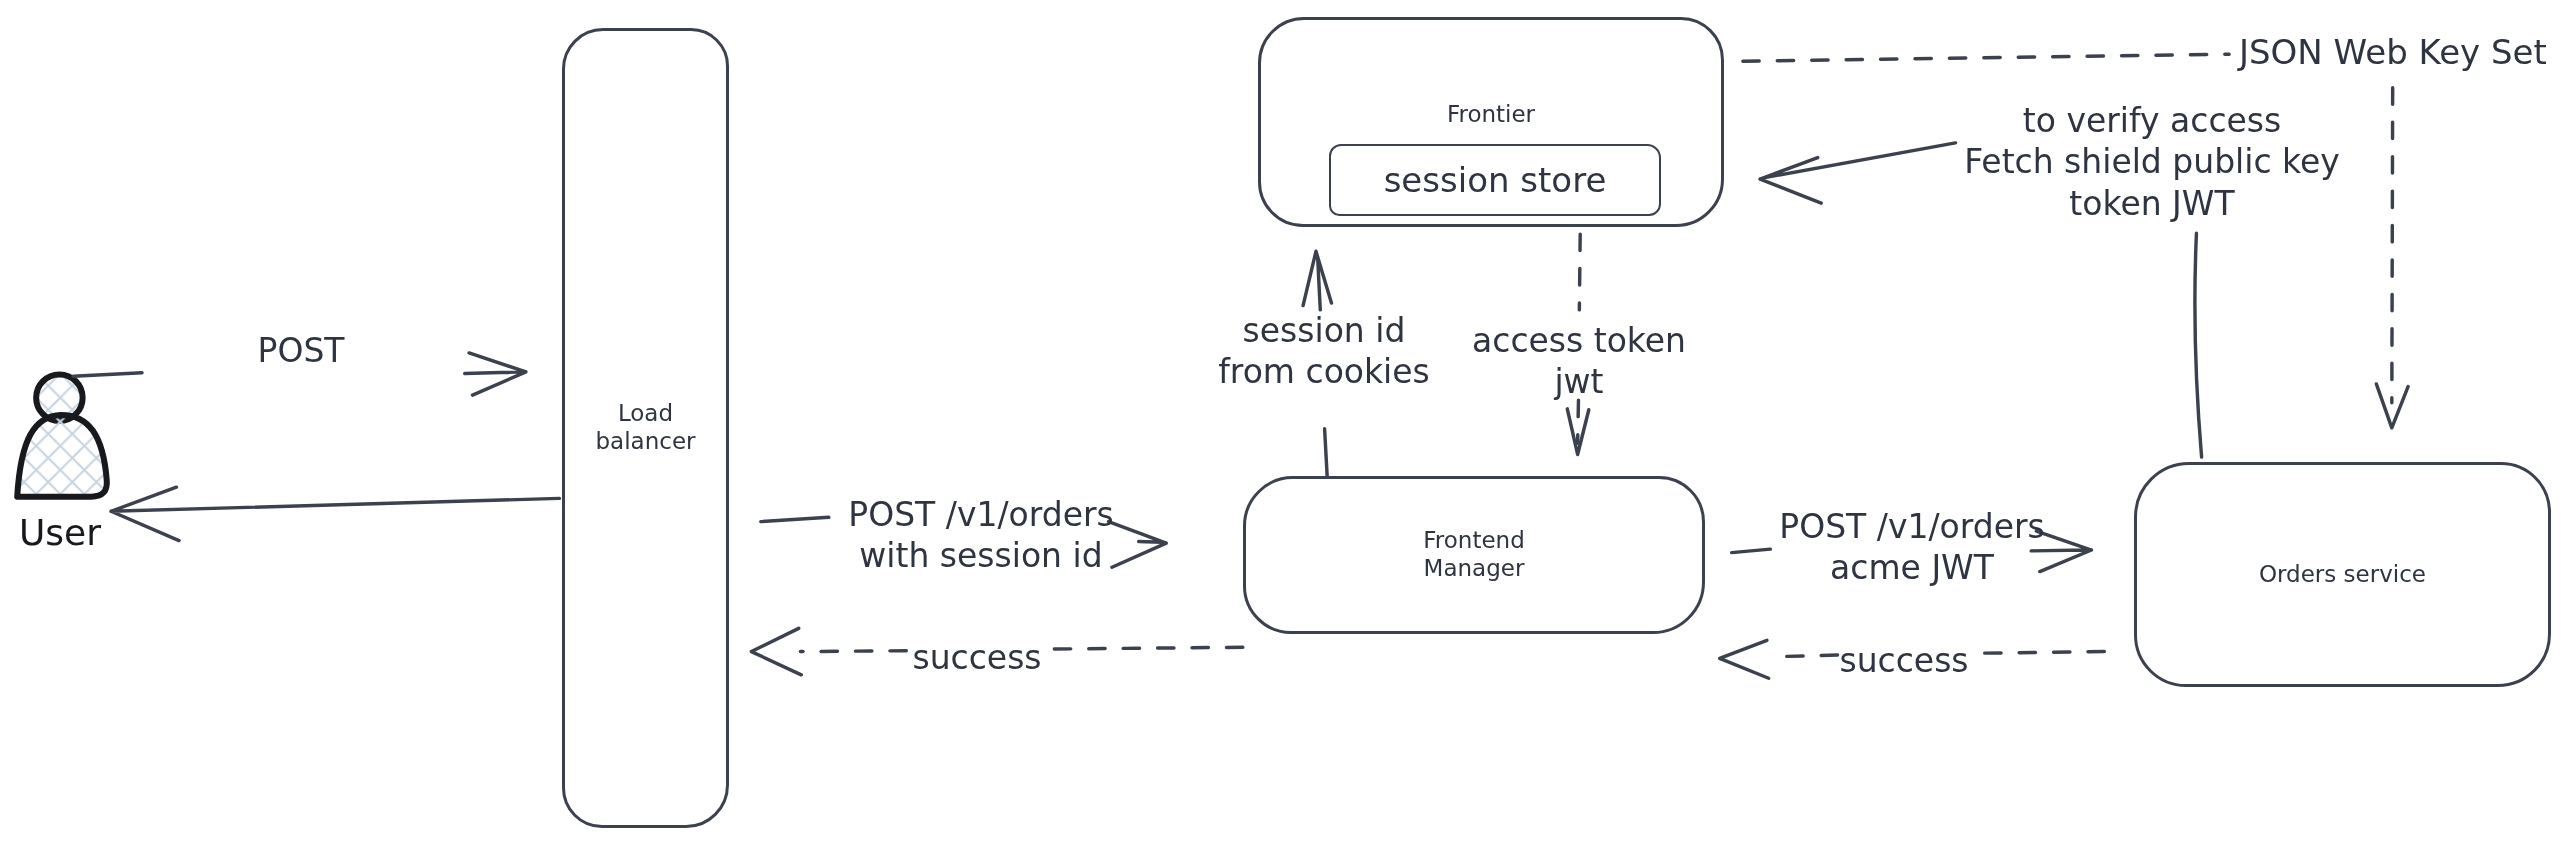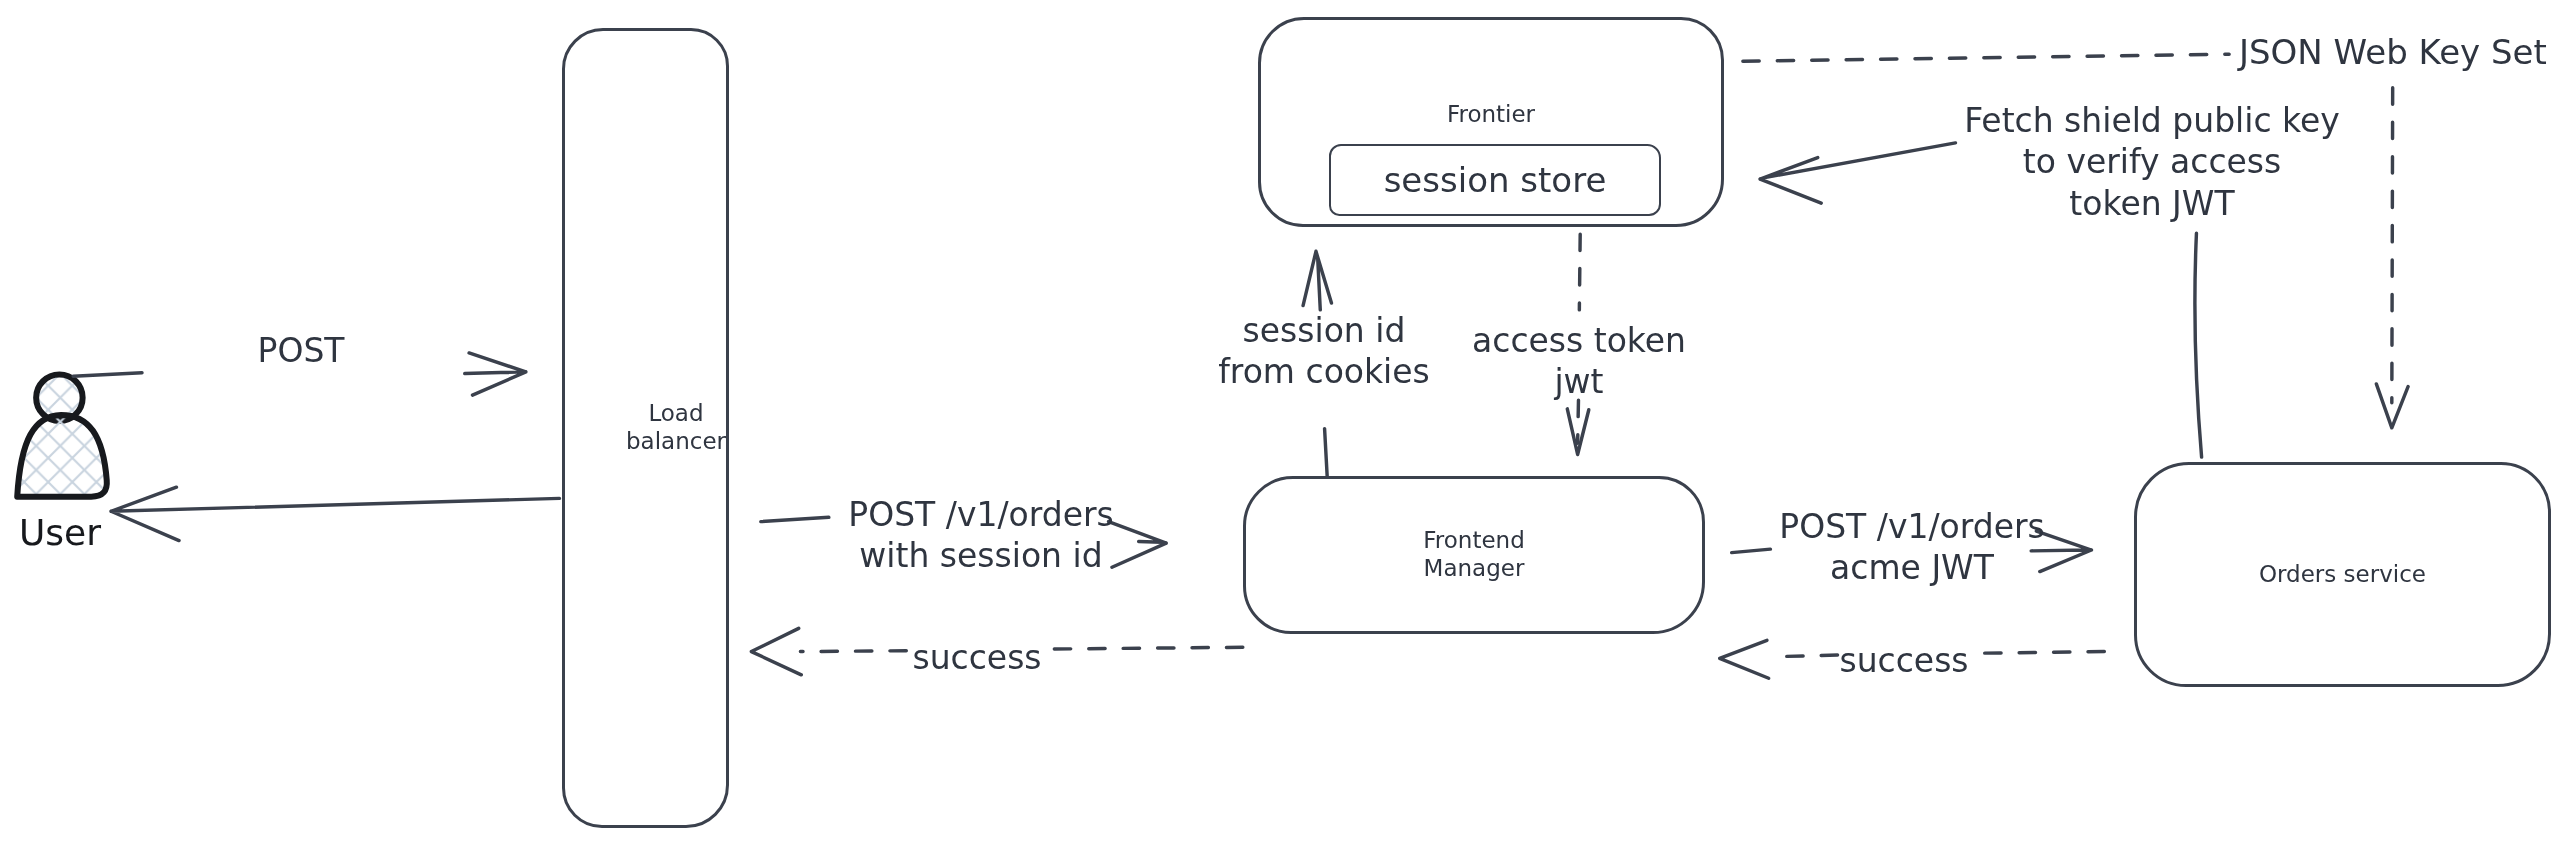--- a/index.html
+++ b/index.html
@@ -16,21 +16,21 @@
   svg.layer{position:absolute;left:0;top:0;width:2576px;height:847px;pointer-events:none;}
   .edge-line{stroke:var(--stroke);stroke-width:4;fill:none;stroke-linecap:round;stroke-linejoin:round;}
   .edge-dashed{stroke-dasharray:19 21;}
   .user-stroke{stroke:var(--user-stroke);stroke-width:7;stroke-linecap:round;stroke-linejoin:round;}
   .hatch-line{stroke:var(--crosshatch);stroke-width:2.5;}
   .node{
     position:absolute;border:3.4px solid var(--stroke);background:var(--bg);
     display:flex;align-items:center;justify-content:center;text-align:center;
   }
   .node-title{font-size:23px;line-height:1.2;color:var(--text);white-space:nowrap;}
-  #load-balancer{left:562px;top:28px;width:167px;height:800px;border-radius:41px 38px 43px 40px;justify-content:flex-end;}
+  #load-balancer{left:562px;top:28px;width:167px;height:800px;border-radius:41px 38px 43px 40px;}
   #frontier{left:1258px;top:17px;width:466px;height:210px;border-radius:46px 43px 48px 45px;display:block;}
   #frontier-title{position:absolute;left:0;top:81px;width:100%;text-align:center;}
   #session-store{position:absolute;left:68px;top:124px;width:332px;height:72px;border:2.6px solid var(--stroke);border-radius:12px 13.8px 12px 10.3px;display:flex;align-items:center;justify-content:center;}
   #session-store .node-title{font-size:34px;}
   #frontend-manager{left:1243px;top:476px;width:462px;height:158px;border-radius:50px 46px 52px 48px;}
   #orders-service{left:2134px;top:462px;width:417px;height:225px;border-radius:55px 50px 53px 52px;text-align:center;}
   .label{
     position:absolute;font-size:33px;line-height:1.25;color:var(--text);
     text-align:center;white-space:nowrap;transform:translateX(-50%);
   }
@@ -162,21 +162,21 @@
   </div>
 
   <div id="lbl-post-jwt" class="label">
     <span>POST /v1/orders</span>
     <span>acme JWT</span>
   </div>
 
   <div id="lbl-success-2" class="label">success</div>
 
   <div id="lbl-fetch-key" class="label">
+    <span>to verify access</span>
     <span>Fetch shield public key</span>
-    <span>to verify access</span>
     <span>token JWT</span>
   </div>
 
   <div id="lbl-jwks" class="label left-align">JSON Web Key Set</div>
 
 </div>
 
 
 </body></html>

